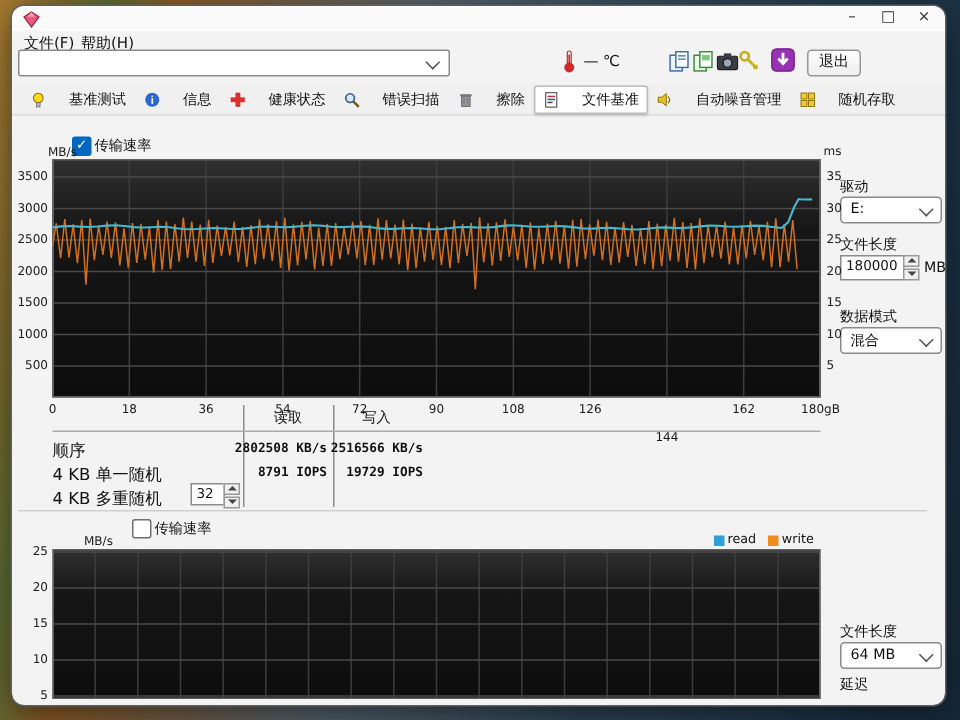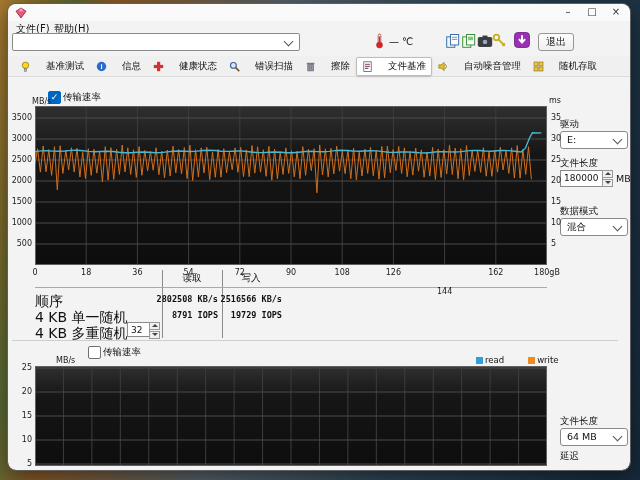--- a/index.html
+++ b/index.html
@@ -42,25 +42,25 @@
   .tab.sel{background:#fff;border:1px solid #bdbdbd;box-shadow:0 1px 2px rgba(0,0,0,.15);}
   .ticon{flex:0 0 auto;}
   
   .cb{position:absolute;width:11px;height:11px;border:1px solid #707070;border-radius:2px;background:#fff;font-size:9px;line-height:11px;text-align:center;color:#fff;}
   .cb.on{background:#0067c0;border-color:#0067c0;}
   .cb-label{position:absolute;font-size:9.5px;color:#111;white-space:nowrap;}
   
   .plot{position:absolute;background:linear-gradient(#303030,#161616 30%,#0d0d0d);}
   .tick{position:absolute;font-size:8px;color:#1a1a1a;line-height:10px;white-space:nowrap;}
   .unit{position:absolute;font-size:8px;color:#1a1a1a;}
-  .legend{position:absolute;display:flex;gap:24px;align-items:center;font-size:8.5px;color:#111;}
+  .legend{position:absolute;display:flex;gap:8px;align-items:center;font-size:8.5px;color:#111;}
   .legend .item{display:flex;gap:2px;align-items:center;}
   .legend .sq{width:7px;height:7px;display:inline-block;}
   
-  .t-label{position:absolute;font-size:14px;color:#111;white-space:nowrap;}
+  .t-label{position:absolute;font-size:11px;color:#111;white-space:nowrap;}
   .t-head{position:absolute;font-size:9.5px;color:#111;text-align:center;}
   .t-val{position:absolute;font-size:8.5px;font-weight:bold;font-family:"DejaVu Sans Mono","Liberation Mono",monospace;color:#111;text-align:right;white-space:nowrap;}
   .vline{position:absolute;border-left:1px solid #8c8c8c;width:0;}
   .hline{position:absolute;border-top:1px solid #aaa;height:0;}
   
   .spinbox{position:absolute;background:#fff;border:1px solid #8a8a8a;font-size:9px;color:#111;}
   .spinbox .val{position:absolute;left:3px;top:2px;}
   .spincol{position:absolute;width:11px;display:flex;flex-direction:column;gap:1px;}
   .spinbtn{height:6px;background:#f0f0f0;border:1px solid #999;position:relative;}
   .arr-up{width:0;height:0;border-left:3px solid transparent;border-right:3px solid transparent;border-bottom:3px solid #444;position:absolute;left:2px;top:1px;}

